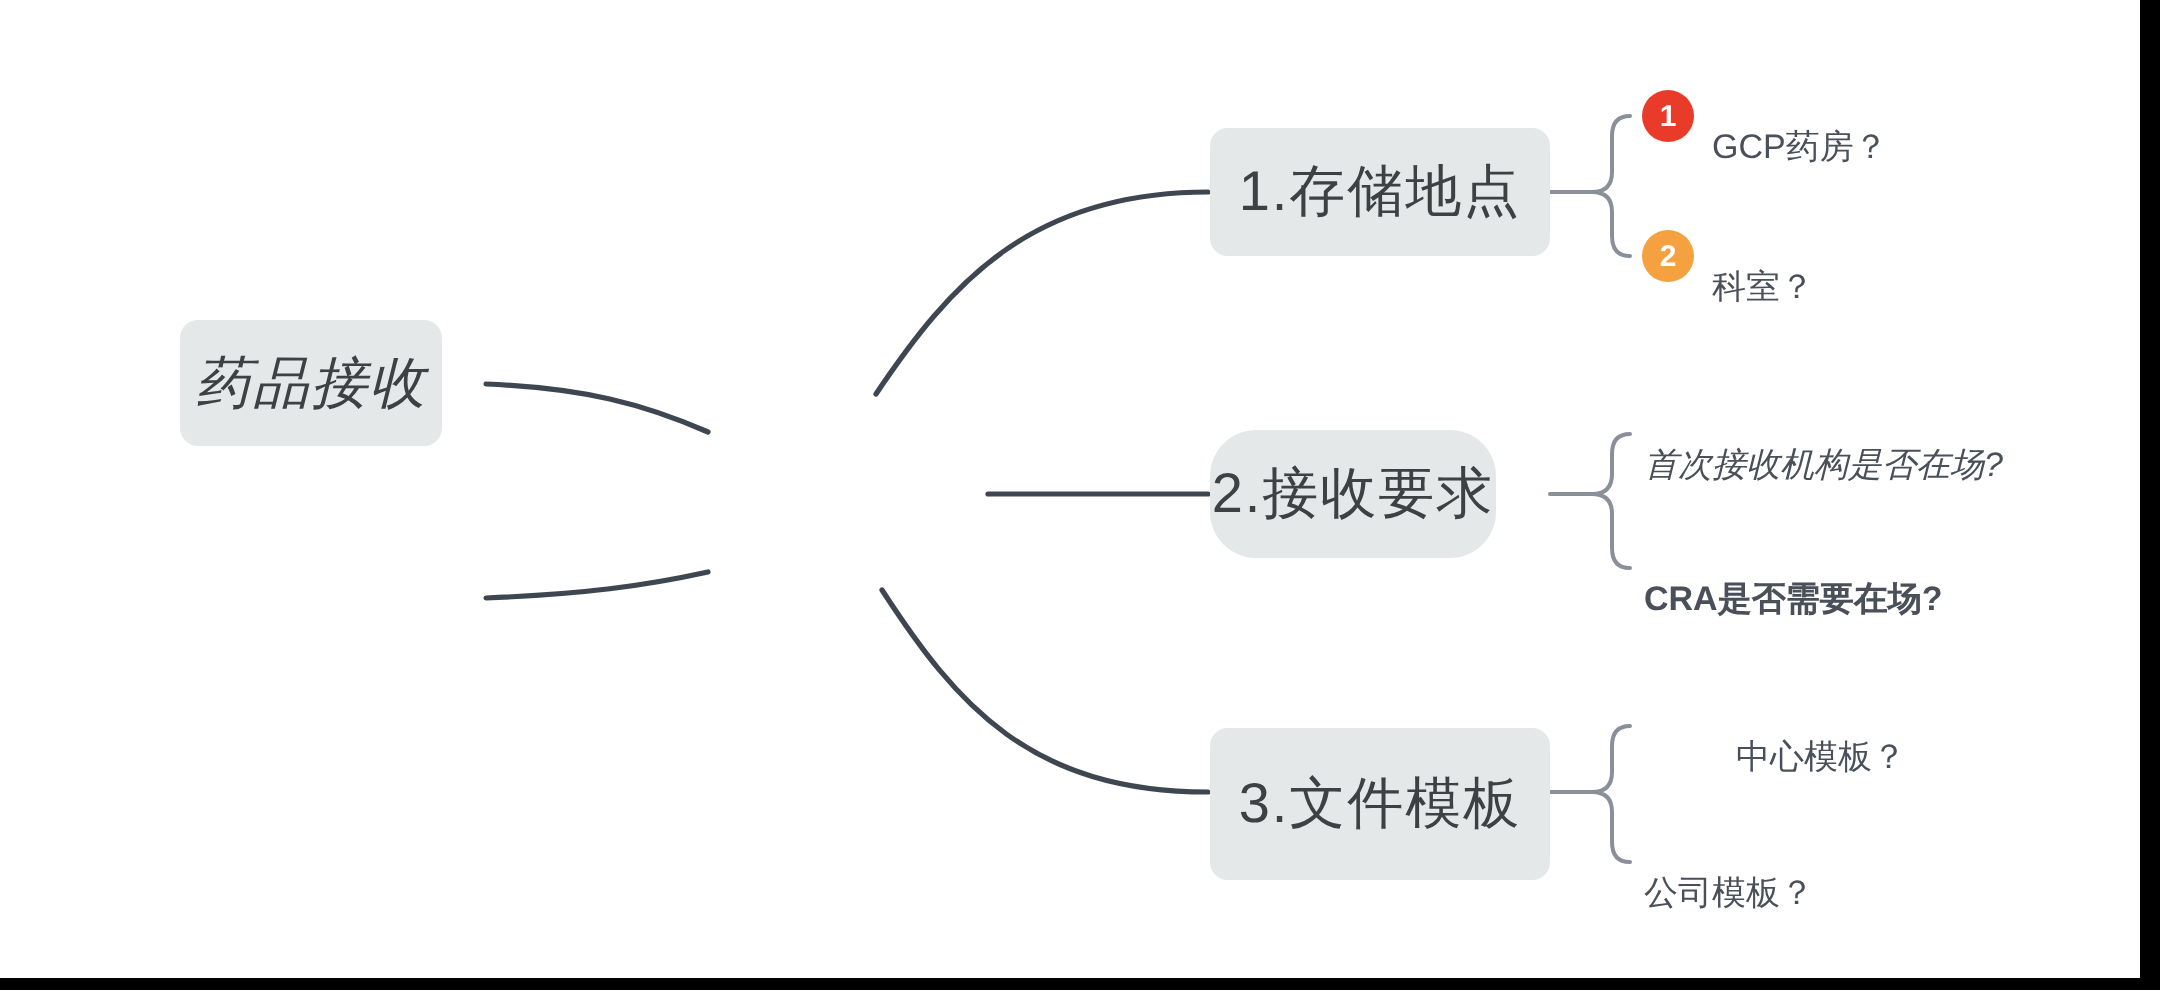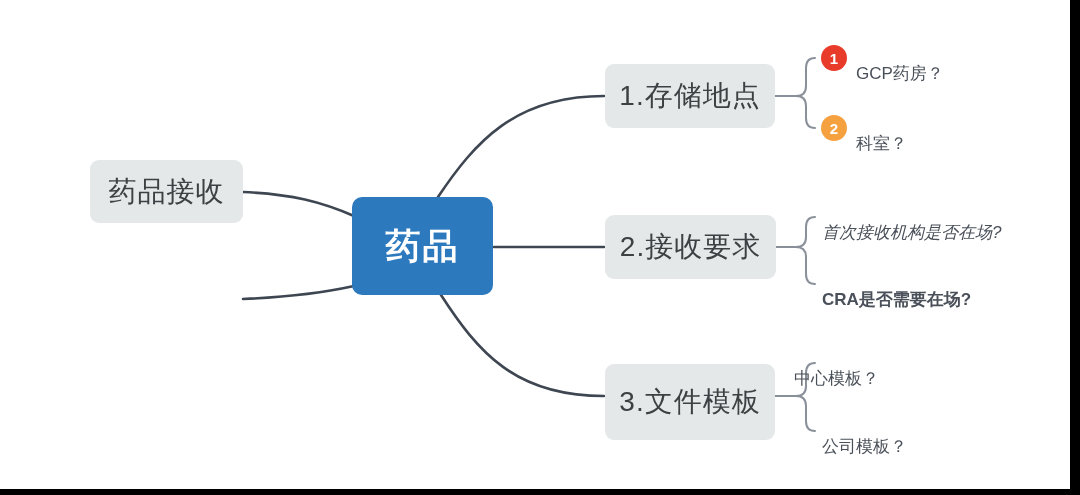--- a/index.html
+++ b/index.html
@@ -44,32 +44,32 @@
   .leaf .txt{line-height:22px;margin-top:32px;}
   .badge{
     width:26px;height:26px;border-radius:50%;
     display:flex;align-items:center;justify-content:center;
     color:#ffffff;font-size:15px;font-weight:bold;
     flex:0 0 26px;
   }
   .badge.red{background:#E93B29;}
   .badge.orange{background:#F6A13F;}
   
-  #left-node-1{left:90px;top:160px;width:153px;height:63px;}
+  #left-node-1{left:90px;top:160px;width:131px;height:63px;font-style:italic;}
   #left-node-2{left:58px;top:267px;width:185px;height:63px;}
   #root-node{left:352px;top:197px;width:141px;height:98px;}
   #right-node-1{left:605px;top:64px;width:170px;height:64px;}
-  #right-node-2{left:605px;top:215px;width:171px;height:64px;}
+  #right-node-2{left:605px;top:215px;width:143px;height:64px;border-radius:23px;}
   #right-node-3{left:605px;top:364px;width:170px;height:76px;}
   
   #leaf-1a{left:821px;top:44px;height:28px;}
   #leaf-1b{left:821px;top:114px;height:28px;}
   #leaf-2a{left:822px;top:206px;height:22px;font-style:italic;}
   #leaf-2b{left:822px;top:273px;height:22px;font-weight:bold;}
-  #leaf-3a{left:794px;top:352px;height:22px;}
+  #leaf-3a{left:868px;top:352px;height:22px;}
   #leaf-3b{left:822px;top:420px;height:22px;}
 </style>
 </head>
 <body>
 
 <div id="canvas">
 
   <svg class="connectors" viewBox="0 0 1080 495">
     <g fill="none" stroke="#3E4651" stroke-width="2.6" stroke-linecap="round">
       <path d="M 243,192 C 292,194 322,202 354,216"></path>
@@ -82,23 +82,20 @@
       <path d="M 775,96 L 796,96 M 796,96 Q 806,96 806,86 L 806,68 Q 806,58 815,58 M 796,96 Q 806,96 806,106 L 806,118 Q 806,128 815,128"></path>
       <path d="M 775,247 L 796,247 M 796,247 Q 806,247 806,237 L 806,227 Q 806,217 815,217 M 796,247 Q 806,247 806,257 L 806,274 Q 806,284 815,284"></path>
       <path d="M 775,396 L 796,396 M 796,396 Q 806,396 806,386 L 806,373 Q 806,363 815,363 M 796,396 Q 806,396 806,406 L 806,421 Q 806,431 815,431"></path>
     </g>
   </svg>
 
   <div class="node" id="left-node-1">
     <span>药品接收</span>
   </div>
 
-  <div class="root" id="root-node">
-    <span>药品</span>
-  </div>
 
   <div class="node" id="right-node-1">
     <span>1.存储地点</span>
   </div>
   <div class="node" id="right-node-2">
     <span>2.接收要求</span>
   </div>
   <div class="node" id="right-node-3">
     <span>3.文件模板</span>
   </div>

